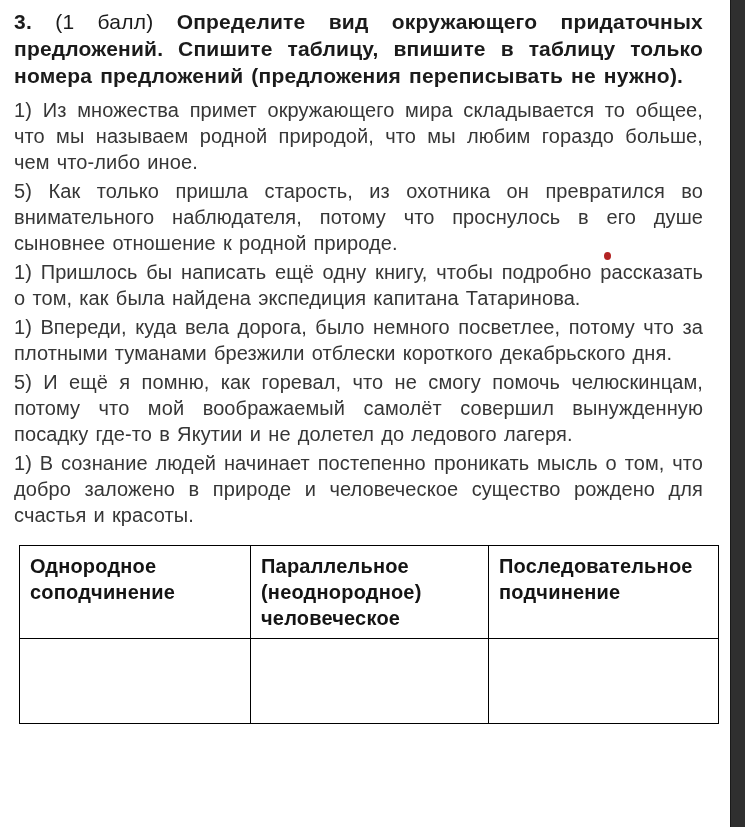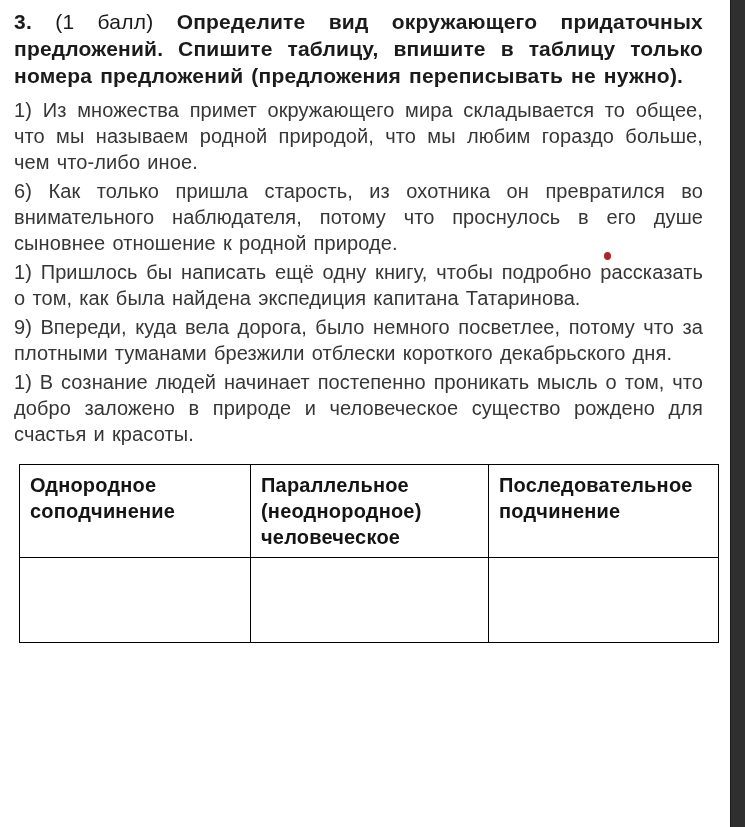--- a/index.html
+++ b/index.html
@@ -89,23 +89,24 @@
 <div class="page">
   <div class="content">
 
     <p class="task-header">
       <span class="task-num">3.</span>
       <span class="task-points">(1 балл)</span>
       <span class="task-instruction">Определите вид окружающего придаточных предложений. Спишите таблицу, впишите в таблицу только номера предложений (предложения переписывать не нужно).</span>
     </p>
 
     <p class="sentence">1) Из множества примет окружающего мира складывается то общее, что мы называем родной природой, что мы любим гораздо больше, чем что-либо иное.</p>
-    <p class="sentence">6) Как только пришла старость, из охотника он превратился во внимательного наблюдателя, потому что проснулось в его душе сыновнее отношение к родной природе.</p>
+    <p class="sentence">5) Как только пришла старость, из охотника он превратился во внимательного наблюдателя, потому что проснулось в его душе сыновнее отношение к родной природе.</p>
     <p class="sentence">1) Пришлось бы написать ещё одну книгу, чтобы подробно рассказать о том, как была найдена экспедиция капитана Татаринова.</p>
-    <p class="sentence">9) Впереди, куда вела дорога, было немного посветлее, потому что за плотными туманами брезжили отблески короткого декабрьского дня.</p>
+    <p class="sentence">1) Впереди, куда вела дорога, было немного посветлее, потому что за плотными туманами брезжили отблески короткого декабрьского дня.</p>
+    <p class="sentence">5) И ещё я помню, как горевал, что не смогу помочь челюскинцам, потому что мой воображаемый самолёт совершил вынужденную посадку где-то в Якутии и не долетел до ледового лагеря.</p>
     <p class="sentence">1) В сознание людей начинает постепенно проникать мысль о том, что добро заложено в природе и человеческое существо рождено для счастья и красоты.</p>
 
     <span class="red-dot"></span>
 
     <table class="grid">
       <colgroup>
         <col style="width:231px">
         <col style="width:238px">
         <col style="width:230px">
       </colgroup>

